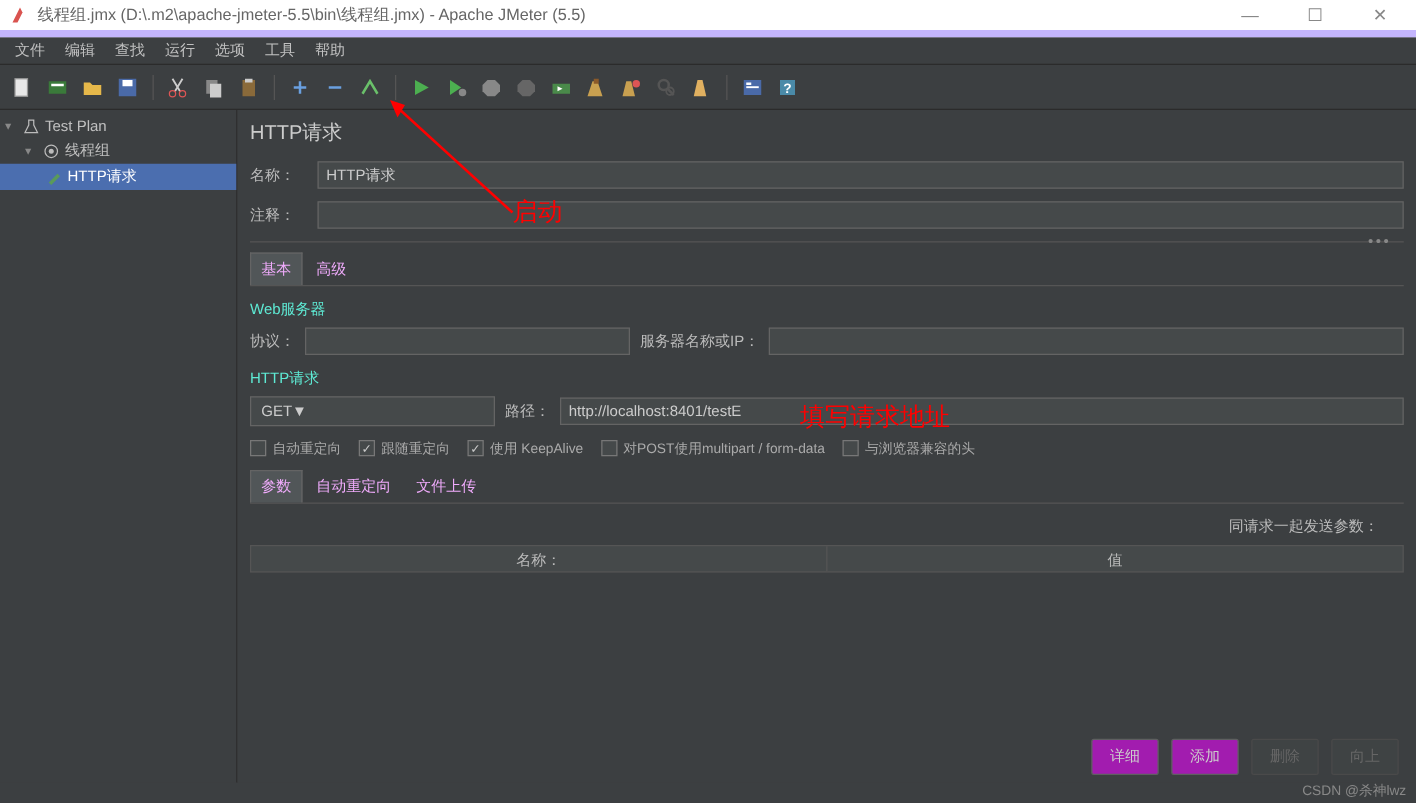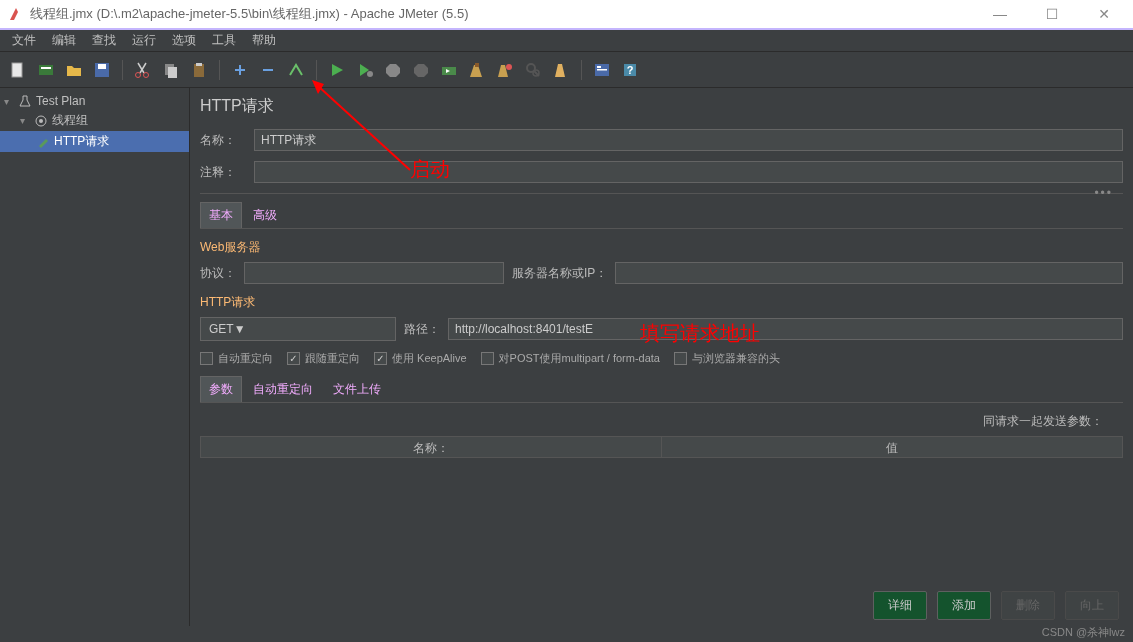--- a/index.html
+++ b/index.html
@@ -1,17 +1,17 @@
 <!DOCTYPE html>
 <html><head>
 <meta charset="utf-8">
 <style>
 * { margin: 0; padding: 0; box-sizing: border-box; font-family: "Microsoft YaHei", Arial, sans-serif; }
 body { background: #3c3f41; color: #bbbbbb; font-size: 12px; width: 1133px; height: 642px; overflow: hidden; position: relative; }
-.titlebar { background: #ffffff; height: 30px; display: flex; align-items: center; padding: 0 8px; color: #555; border-bottom: 2px solid #c4b5fd; }
+.titlebar { background: #ffffff; height: 30px; display: flex; align-items: center; padding: 0 8px; color: #555; border-bottom: 6px solid #c4b5fd; }
 .titlebar .icon-feather { width: 16px; height: 16px; margin-right: 6px; }
 .titlebar-title { flex: 1; font-size: 13px; color: #666; }
 .winbtns { display: flex; gap: 18px; margin-right: 4px; }
 .winbtn { width: 34px; height: 20px; display: flex; align-items: center; justify-content: center; color: #888; font-size: 14px; }
 .menubar { background: #3c3f41; height: 22px; display: flex; align-items: center; padding: 0 6px; gap: 4px; border-bottom: 1px solid #2b2b2b; }
 .menubar span { padding: 2px 6px; color: #c0c0c0; font-size: 12px; }
 .toolbar { background: #3c3f41; height: 36px; display: flex; align-items: center; padding: 0 6px; gap: 4px; border-bottom: 1px solid #2b2b2b; }
 .tbtn { width: 24px; height: 24px; display: flex; align-items: center; justify-content: center; }
 .sep { width: 1px; height: 20px; background: #555; margin: 0 4px; }
 .main { display: flex; height: calc(100% - 30px - 22px - 36px - 16px); }
@@ -25,36 +25,36 @@
 .content { flex: 1; background: #3c3f41; padding: 8px 10px; overflow: hidden; position: relative; }
 .panel-title { font-size: 16px; color: #ccc; margin-bottom: 12px; }
 .form-row { display: flex; align-items: center; margin-bottom: 10px; gap: 6px; }
 .form-label { width: 48px; color: #bbb; text-align: left; }
 .text-input { flex: 1; background: #45494a; border: 1px solid #646464; color: #ccc; height: 22px; padding: 0 6px; font-size: 12px; }
 .section-divider { border-top: 1px solid #555; margin: 8px 0; position: relative; }
 .dots { position: absolute; right: 10px; top: -8px; color: #888; letter-spacing: 2px; }
 .tab-row { display: flex; gap: 2px; border-bottom: 1px solid #555; margin-bottom: 10px; }
 .tab { padding: 4px 8px; color: #f0abfc; border: 1px solid transparent; border-bottom: none; }
 .tab.active { background: #515658; border-color: #646464; }
-.sub-label { color: #fdba74; font-size: 12px; margin-bottom: 6px; }
+.sub-label { color: #5eead4; font-size: 12px; margin-bottom: 6px; }
 .inline-row { display: flex; align-items: center; gap: 8px; margin-bottom: 10px; }
 .inline-row .lbl { color: #bbb; }
 .inline-input { background: #45494a; border: 1px solid #646464; color: #ccc; height: 22px; padding: 0 6px; font-size: 12px; }
 .select-box { background: #45494a; border: 1px solid #646464; color: #ccc; height: 24px; padding: 0 8px; display: flex; align-items: center; justify-content: flex-start; width: 196px; }
 .checkbox-row { display: flex; align-items: center; gap: 14px; margin-bottom: 10px; flex-wrap: wrap; }
 .cb { display: flex; align-items: center; gap: 5px; color: #aaa; font-size: 11px; }
 .cb-box { width: 13px; height: 13px; border: 1px solid #777; background: #45494a; display: flex; align-items: center; justify-content: center; font-size: 10px; color: #ccc; }
 .cb-box.checked::before { content: "✓"; }
 .param-header-row { display: flex; justify-content: flex-end; color: #bbb; font-size: 12px; margin-bottom: 6px; padding-right: 20px; }
 .table-head { display: flex; background: #45494a; border: 1px solid #555; height: 22px; }
 .th { flex: 1; text-align: center; color: #bbb; font-size: 12px; line-height: 22px; border-right: 1px solid #555; }
 .th:last-child { border-right: none; }
 .table-body { height: 110px; }
 .bottom-buttons { position: absolute; bottom: 6px; right: 14px; display: flex; gap: 10px; }
-.btn { background: #14532d; border: 1px solid #5e6060; color: #ccc; padding: 5px 14px; font-size: 12px; border-radius: 2px; }
+.btn { background: #a21caf; border: 1px solid #5e6060; color: #ccc; padding: 5px 14px; font-size: 12px; border-radius: 2px; }
 .btn.disabled { color: #666; border-color: #4a4a4a; background: #3f4344; }
 .annotation { position: absolute; color: #ff0000; font-size: 20px; font-weight: normal; pointer-events: none; z-index: 100; }
 .arrow-line { position: absolute; pointer-events: none; z-index: 99; }
 .watermark { position: absolute; bottom: 2px; right: 8px; color: #888; font-size: 11px; }
 svg { display: block; }
 </style>
 </head>
 <body>
 
 <div class="titlebar">

